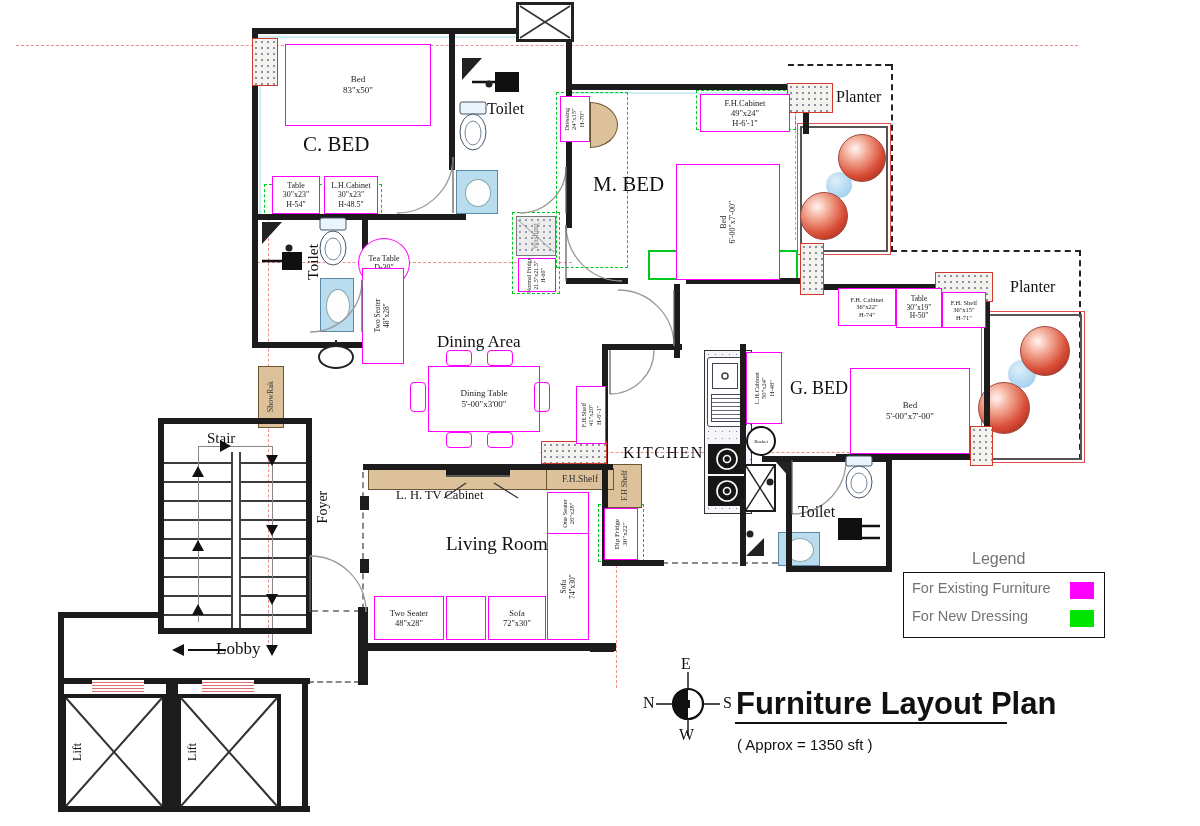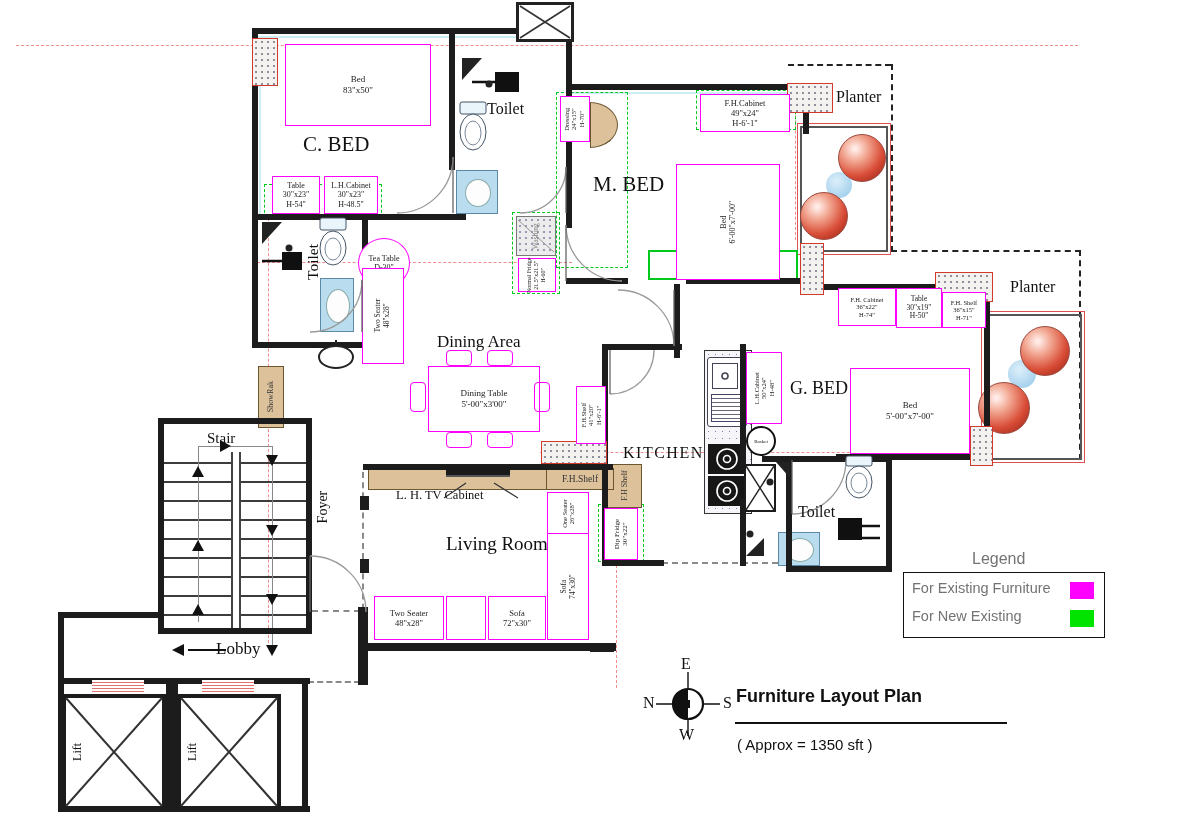--- a/index.html
+++ b/index.html
@@ -397,24 +397,24 @@
     <path d="M688 672 L688 736 M656 704 L720 704" stroke="#111" stroke-width="1.4" fill="none"></path>
     <circle cx="688" cy="704" r="15" fill="#fff" stroke="#111" stroke-width="2.2"></circle>
     <path d="M688 689 A15 15 0 0 0 688 719 Z" fill="#111"></path>
     <rect x="680" y="700" width="10" height="8" fill="#111"></rect>
   </svg>
   <div class="room" style="left:681px;top:655px;font-size:16px;z-index:50;">E</div>
   <div class="room" style="left:643px;top:694px;font-size:16px;z-index:50;">N</div>
   <div class="room" style="left:723px;top:694px;font-size:16px;z-index:50;">S</div>
   <div class="room" style="left:679px;top:726px;font-size:16px;z-index:50;">W</div>
 
-  <div class="room titleblock" style="left:736px;top:686px;font-size:18px;font-weight:bold;z-index:50;">Furniture Layout Plan</div>
+  <div class="room titleblock" style="left:736px;top:686px;font-size:31px;font-weight:bold;z-index:50;">Furniture Layout Plan</div>
   <div class="abs" style="left:735px;top:722px;width:272px;height:2px;background:#111;z-index:50;"></div>
   <div class="room titleblock" style="left:737px;top:736px;font-size:15px;z-index:50;">( Approx = 1350 sft )</div>
 
   <div class="lgtxt" style="left:972px;top:550px;font-size:16px;">Legend</div>
   <div class="legendbox" style="left:903px;top:572px;width:200px;height:64px;"></div>
   <div class="lgtxt" style="left:912px;top:580px;font-size:14.5px;text-align:center;">For Existing Furniture</div>
   <div class="swatch" style="left: 1070px; top: 582px; width: 24px; height: 17px; background-color: rgb(255, 0, 255);"></div>
-  <div class="lgtxt" style="left:912px;top:608px;font-size:14.5px;">For New Existing</div>
+  <div class="lgtxt" style="left:912px;top:608px;font-size:14.5px;">For New Dressing</div>
   <div class="swatch" style="left: 1070px; top: 610px; width: 24px; height: 17px; background-color: rgb(0, 228, 0);"></div>
 
 </div>
 
 </body></html>

